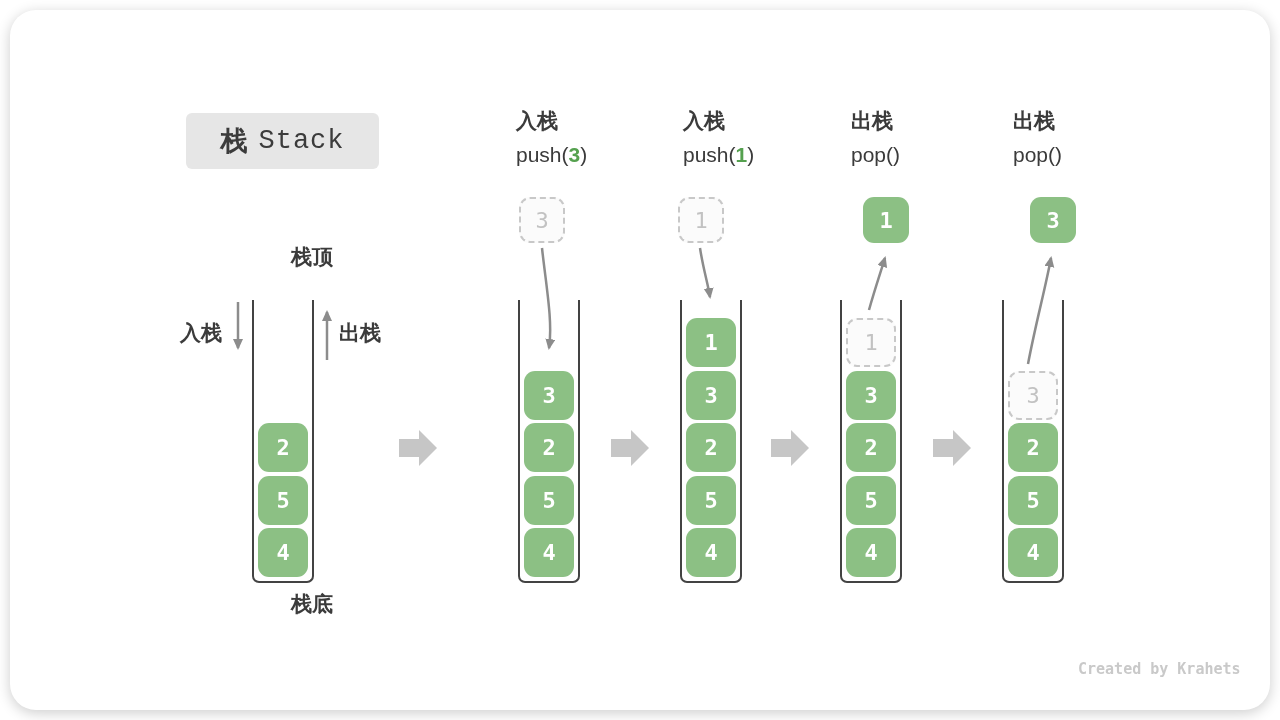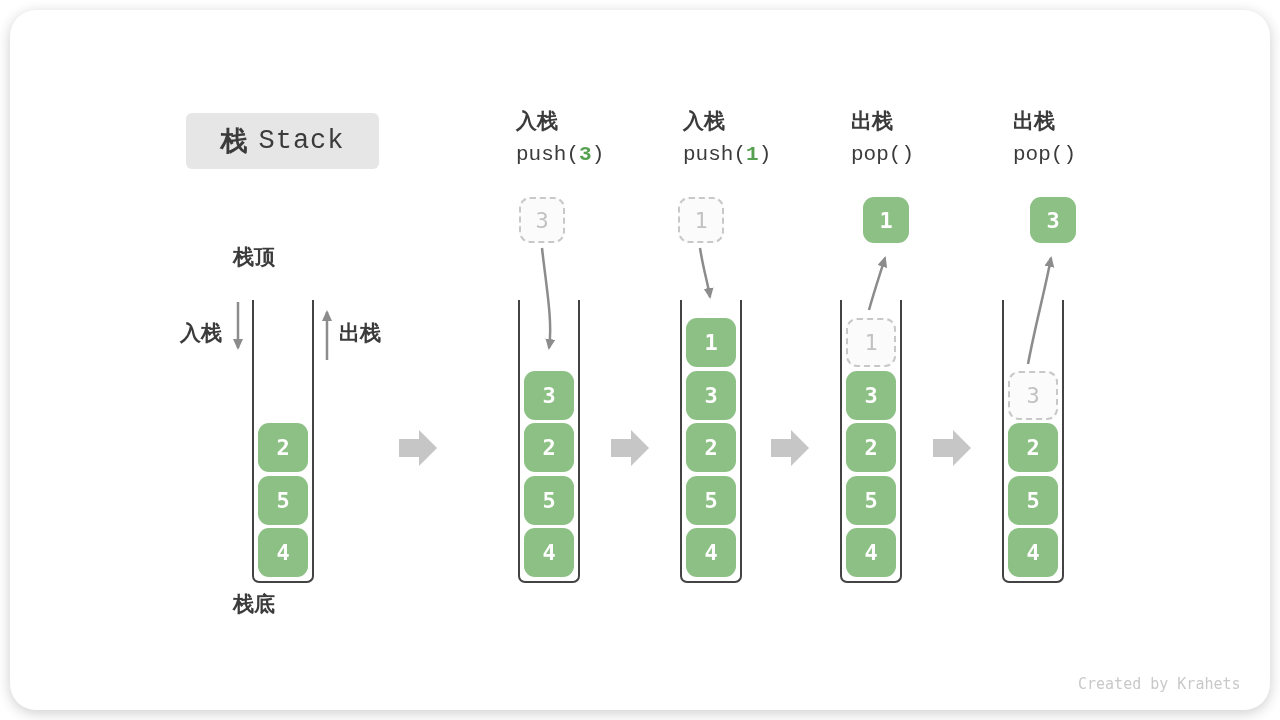--- a/index.html
+++ b/index.html
@@ -8,43 +8,43 @@
         border-radius:26px;box-shadow:0 3px 14px rgba(0,0,0,0.20);}
   
   .title-badge{position:absolute;left:186px;top:113px;width:193px;height:56px;background:#e6e6e6;
         border-radius:6px;display:flex;align-items:center;justify-content:center;
         font-size:27px;color:#3b3b3b;letter-spacing:1px;}
   .title-badge .cn{font-weight:bold;margin-right:10px;}
   .title-badge .en{font-family:Liberation Mono, monospace;}
   
   .op-label{position:absolute;top:107px;color:#3b3b3b;}
   .op-cn{font-size:21px;font-weight:bold;line-height:28px;}
-  .op-code{font-family:Liberation Mono, monospace;font-size:21px;line-height:28px;margin-top:6px;}
+  .op-code{font-family:Liberation Sans, sans-serif;font-size:21px;line-height:28px;margin-top:6px;}
   .op-code .arg{color:#55a14f;font-weight:bold;}
   
   .cell{box-sizing:border-box;display:flex;align-items:center;justify-content:center;
         font-family:"DejaVu Sans Mono",monospace;font-size:22px;border-radius:11px;}
   .cell.solid{background:#8CC084;color:#ffffff;font-weight:bold;}
   .cell.ghost{background:#fbfbfb;color:#c2c2c2;border:2px dashed #c8c8c8;font-weight:normal;}
   .float-cell{position:absolute;top:197px;width:46px;height:46px;}
   
   .stack{position:absolute;top:300px;width:62px;height:283px;box-sizing:border-box;
         border-left:2px solid #434343;border-right:2px solid #434343;border-bottom:2px solid #434343;
         border-bottom-left-radius:7px;border-bottom-right-radius:7px;}
   .stack .cell{position:absolute;left:4px;width:50px;height:49px;}
   
   .side-label{position:absolute;font-size:21px;font-weight:bold;color:#3b3b3b;}
-  .center-label{position:absolute;width:100px;text-align:left;font-size:21px;font-weight:bold;color:#3b3b3b;}
+  .center-label{position:absolute;width:100px;text-align:right;font-size:21px;font-weight:bold;color:#3b3b3b;}
   
   .overlay{position:absolute;left:0;top:0;pointer-events:none;}
   .overlay path.curve{fill:none;stroke:#8c8c8c;stroke-width:2.5;}
   .overlay path.fat{fill:#c6c6c6;stroke:none;}
   
-  .watermark{position:absolute;left:1078px;top:675px;font-family:"DejaVu Sans Mono",monospace;
-        font-size:15px;color:#c9c9c9;}
+  .watermark{position:absolute;left:1078px;top:660px;font-family:"DejaVu Sans Mono",monospace;
+        font-size:15px;color:#c9c9c9;font-weight:bold;}
 </style>
 </head>
 <body>
 
 <div class="page">
   <div class="card"></div>
 
   <div class="title-badge">
     <span class="cn">栈</span>
     <span class="en">Stack</span>

